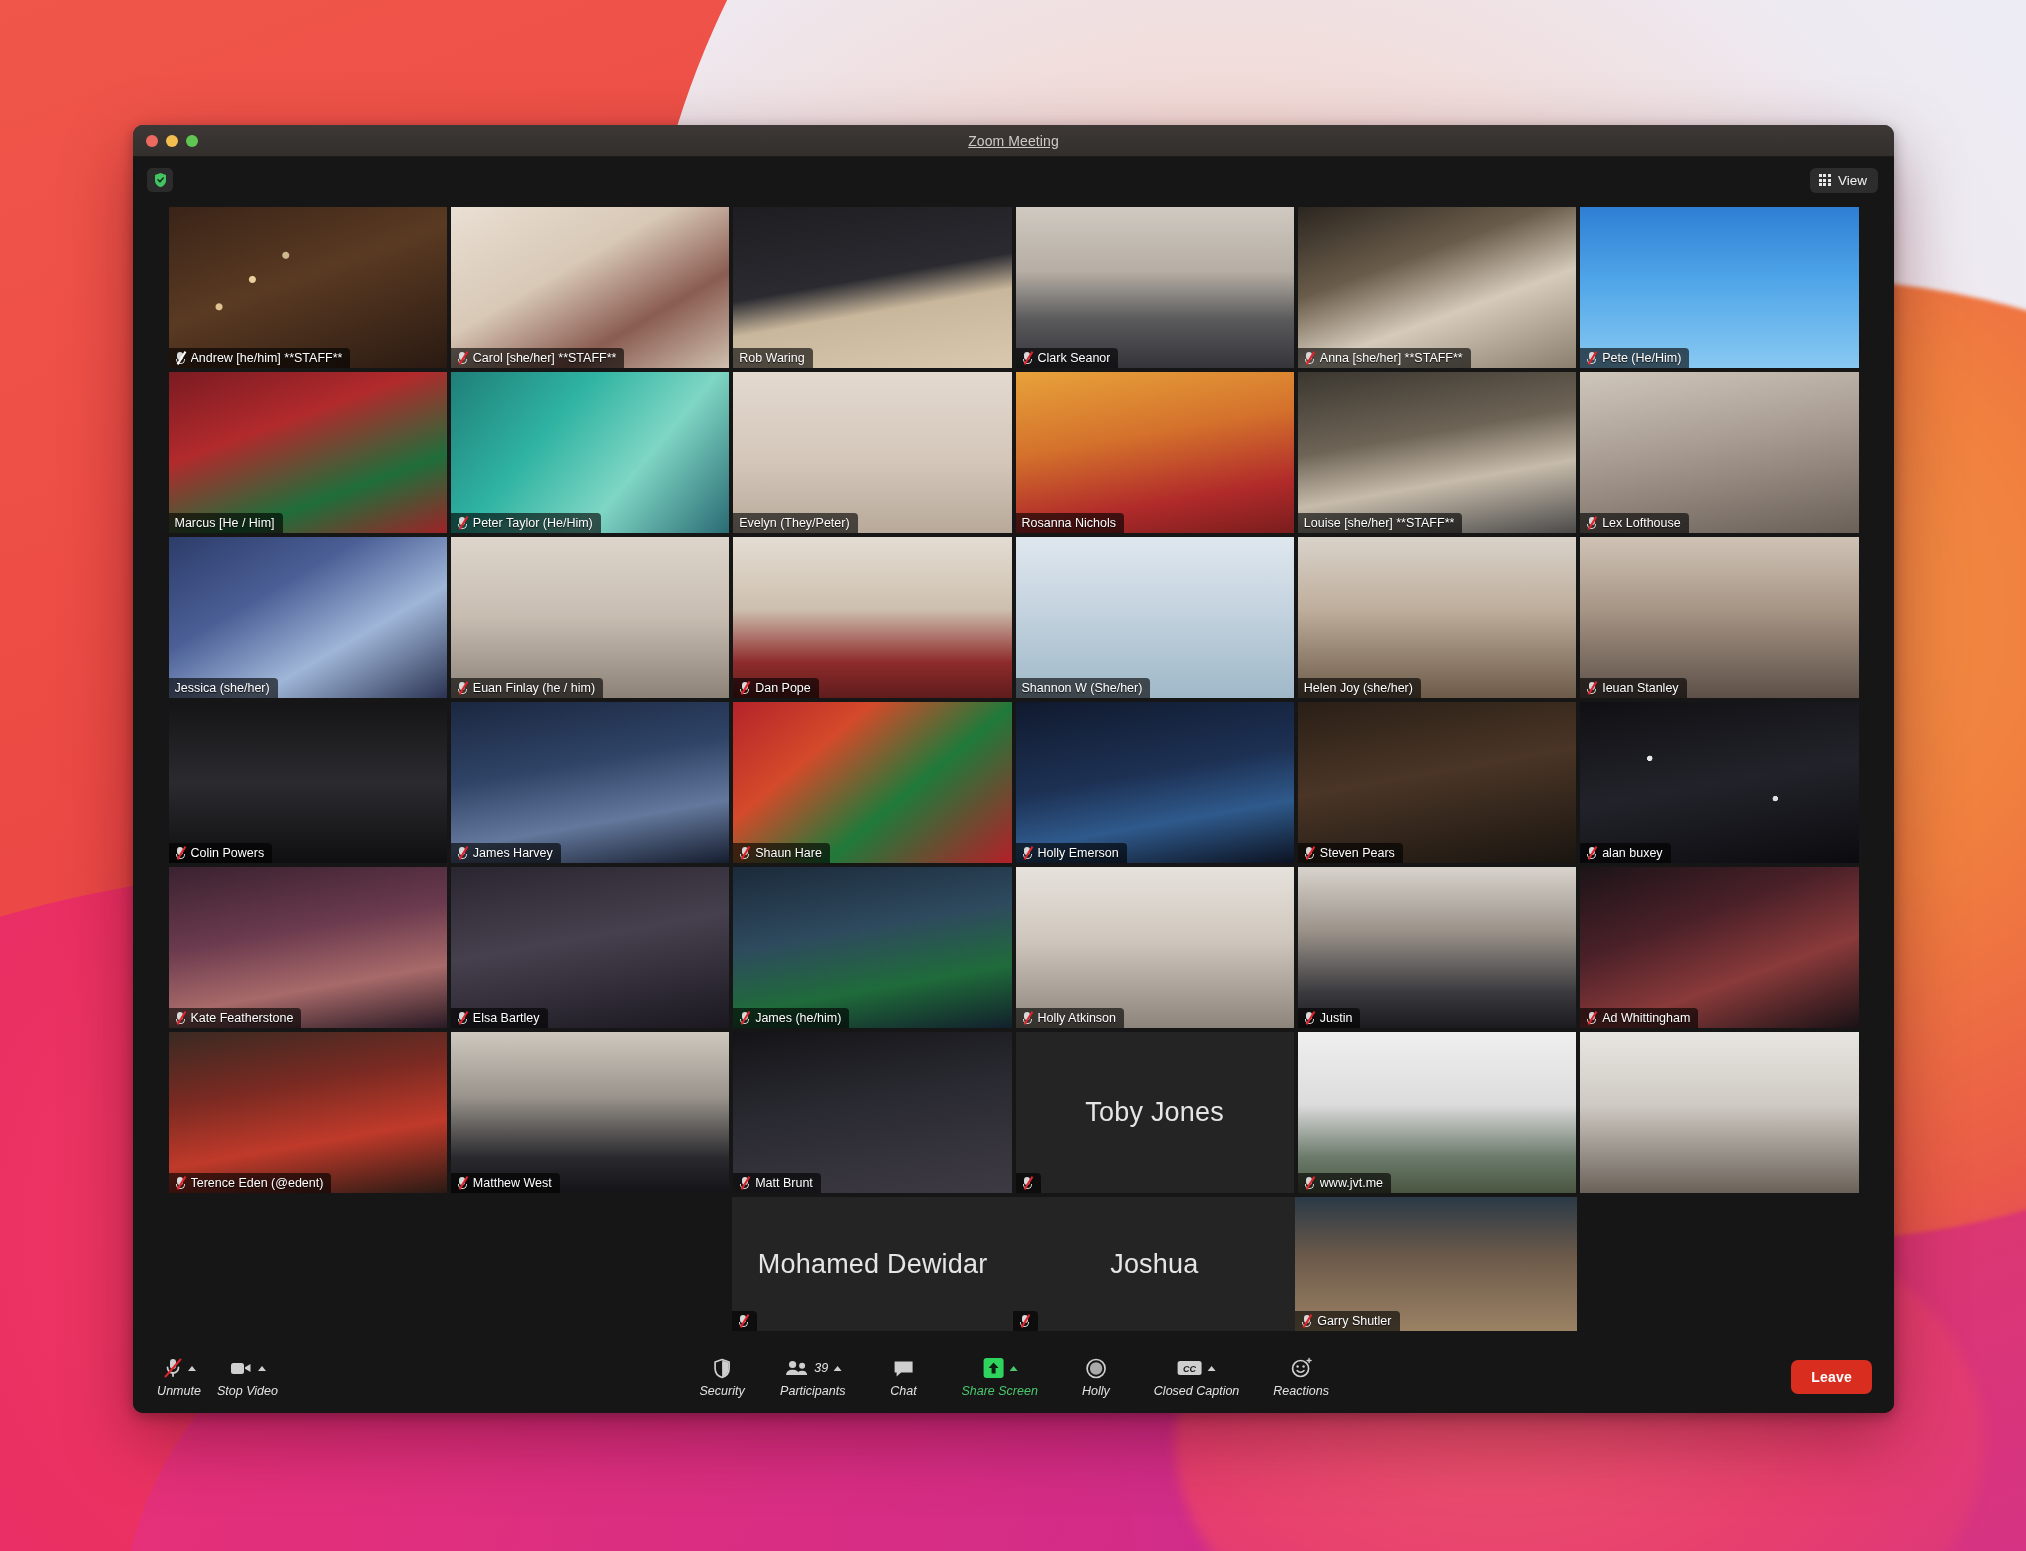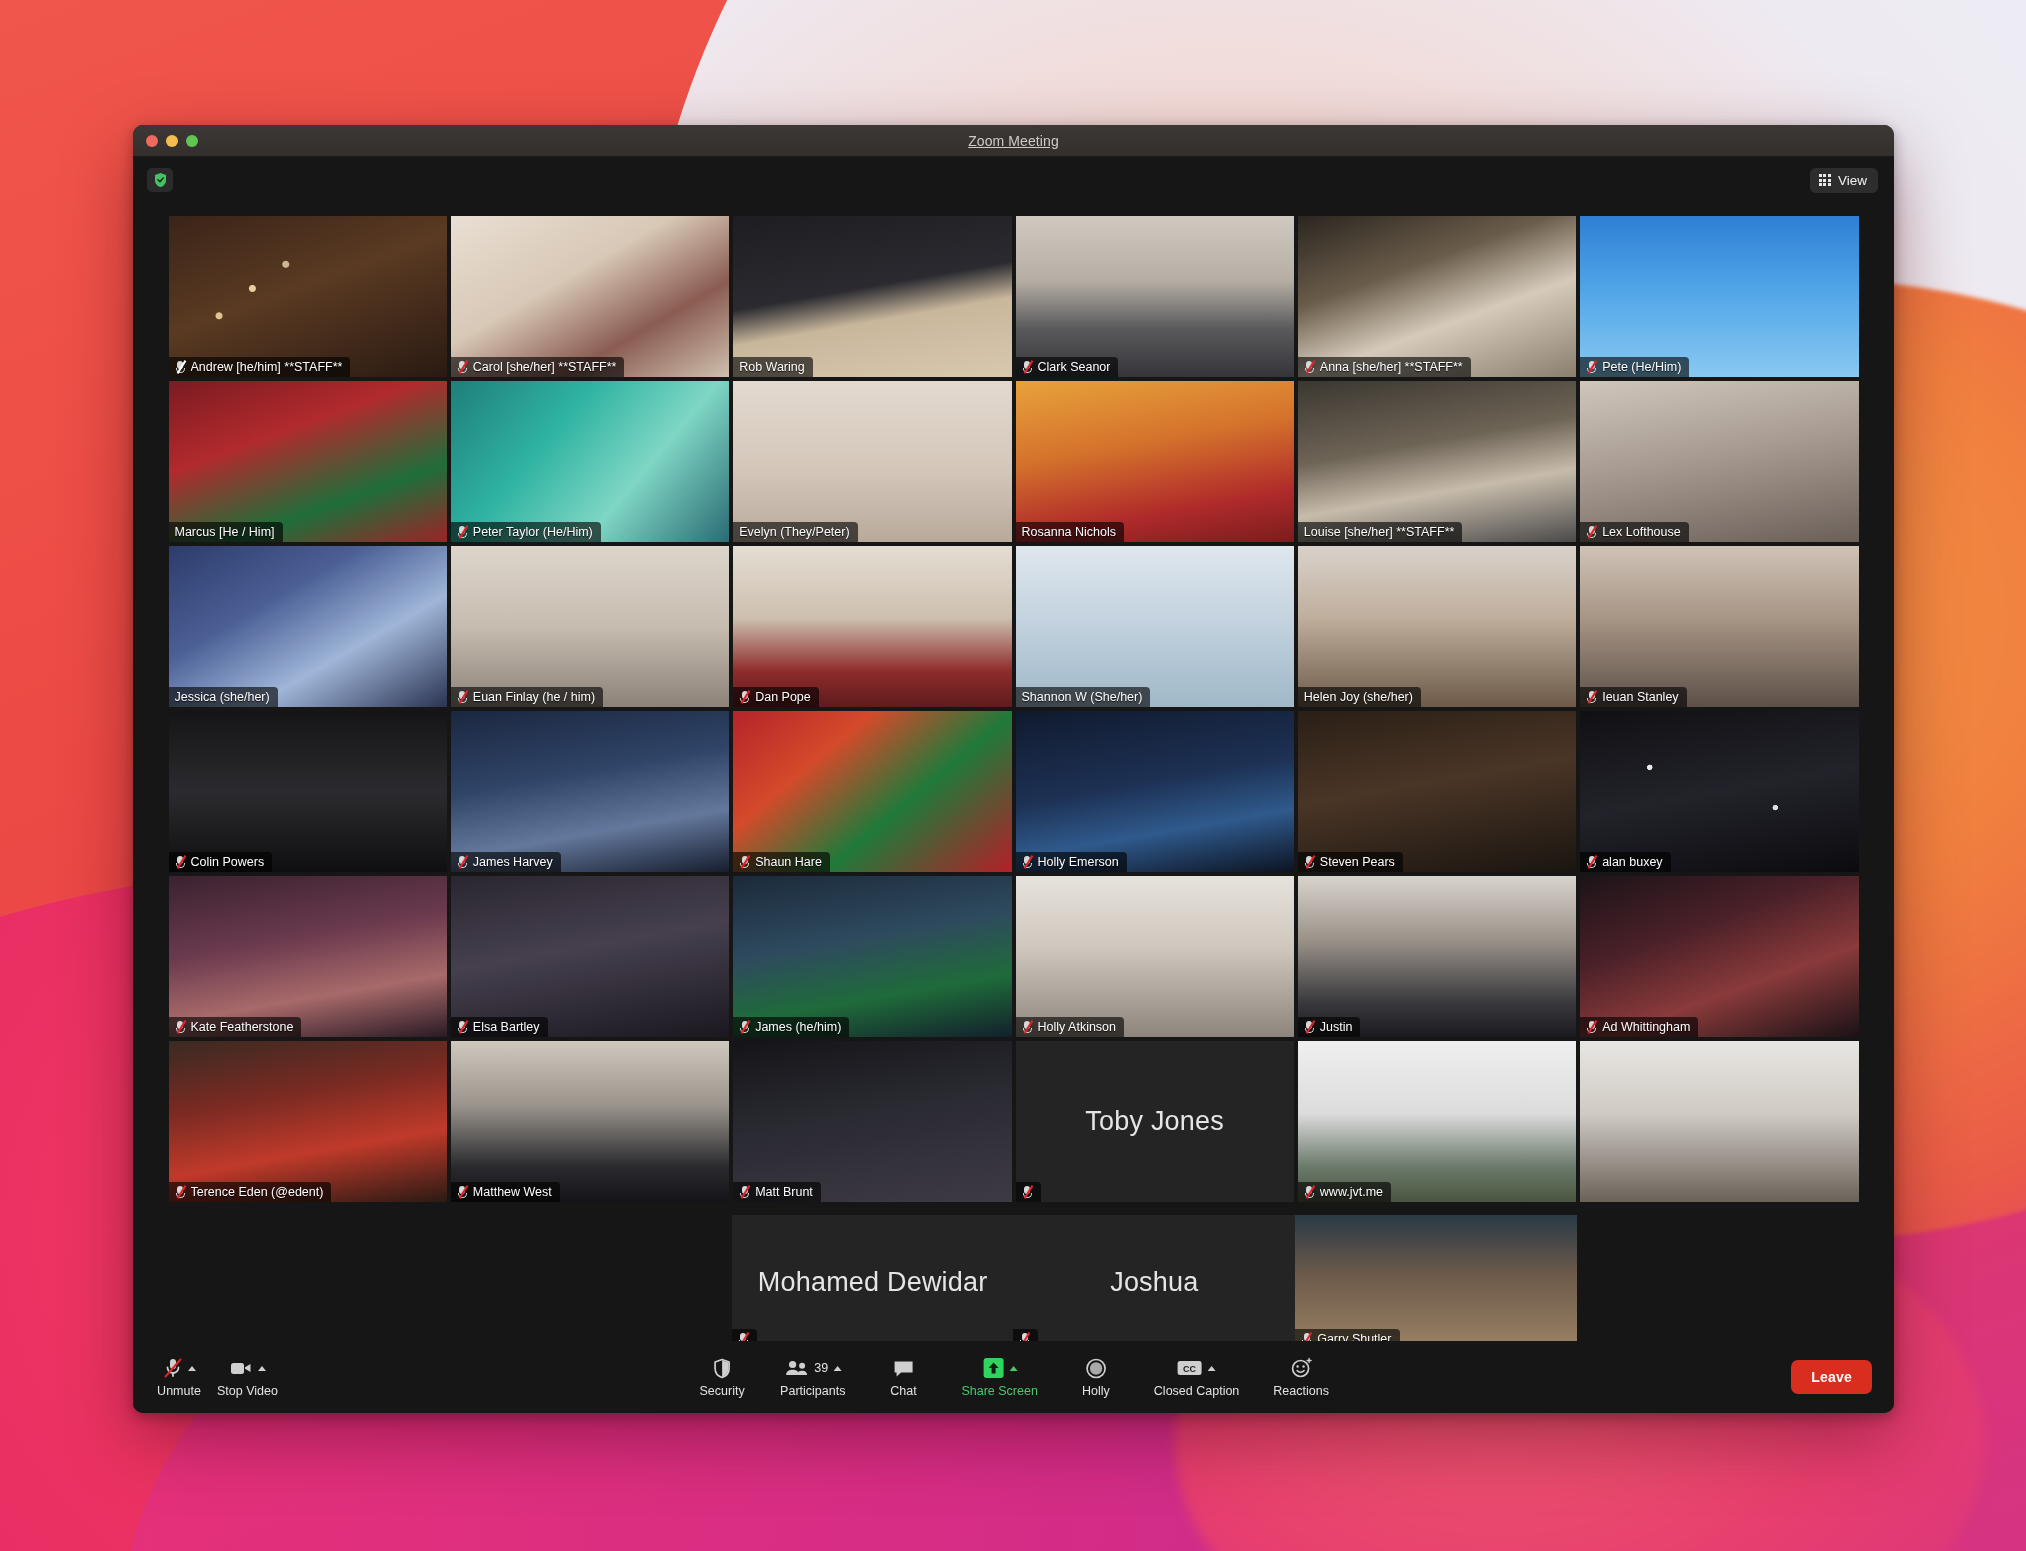--- a/index.html
+++ b/index.html
@@ -138,21 +138,21 @@
     background: #161616;
     position: relative;
     padding: 0 14px;
     overflow: hidden;
   }
   #tile-grid {
     display: grid;
     grid-template-columns: repeat(6, 1fr);
     gap: 4px;
     width: 1690px;
-    margin: 13px auto;
+    margin: 4px auto;
   }
   .tile {
     position: relative;
     height: 161px;
     background: #242424;
     overflow: hidden;
   }
   .tile.active { outline: 2px solid #d3e96a; outline-offset: -2px; }
   .tile .scene { position: absolute; inset: 0; overflow: hidden; }
 
@@ -234,20 +234,21 @@
     position: absolute;
     left: 50%; transform: translateX(-50%);
     display: flex; align-items: center; gap: 34px;
   }
   .tb-right { margin-left: auto; }
   .tb-item {
     display: flex; flex-direction: column; align-items: center;
     gap: 4px;
     min-width: 48px;
     color: #e3e3e3;
+    font-style: italic;
   }
   .tb-item .row { display: flex; align-items: center; gap: 5px; height: 24px; }
   .tb-item .lbl { font-size: 12.5px; white-space: nowrap; }
   .tb-item.green .lbl { color: #49c96d; }
   .caret {
     width: 0; height: 0;
     border-left: 4.5px solid transparent;
     border-right: 4.5px solid transparent;
     border-bottom: 5px solid #cfcfcf;
   }

